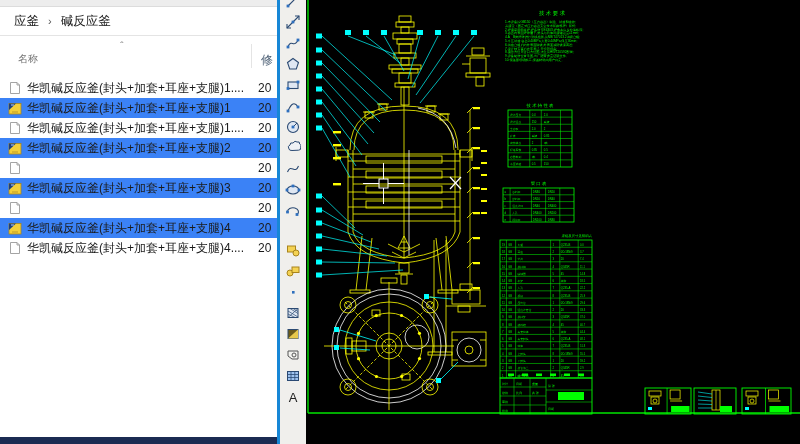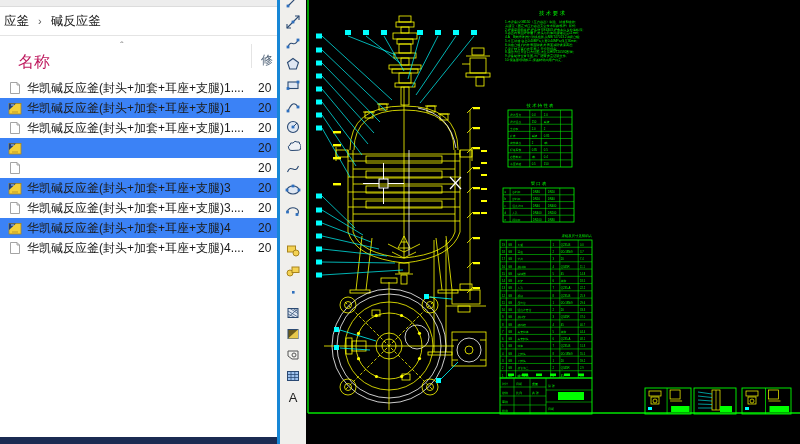--- a/index.html
+++ b/index.html
@@ -1,27 +1,27 @@
 <!DOCTYPE html>
 <html><head>
 <meta charset="utf-8">
 <style>
   html,body{margin:0;padding:0;background:#000;}
   #root{position:relative;width:800px;height:444px;overflow:hidden;
         font-family:"Liberation Sans","DejaVu Sans",sans-serif;background:#000;}
   
   #explorer{position:absolute;left:0;top:0;width:277px;height:444px;background:#ffffff;}
   #explorer .topstrip{position:absolute;left:0;top:0;width:277px;height:6px;background:#ededed;border-bottom:1px solid #dcdcdc;}
-  #breadcrumb{position:absolute;left:4px;top:10px;height:22px;display:flex;align-items:center;
+  #breadcrumb{position:absolute;left:14px;top:10px;height:22px;display:flex;align-items:center;
               font-size:12.5px;color:#222;white-space:nowrap;}
   #breadcrumb .sep{margin:0 9px;color:#555;font-size:11px;}
   #crumb-divider{position:absolute;left:0;top:35px;width:277px;height:1px;background:#e4e4e4;}
   #colheader{position:absolute;left:0;top:40px;width:277px;height:32px;}
   #colheader .caret{position:absolute;left:120px;top:0px;font-size:11px;color:#8a8a8a;}
-  #colheader .name{position:absolute;left:18px;top:12px;font-size:16px;color:#be185d;}
+  #colheader .name{position:absolute;left:18px;top:12px;font-size:10px;color:#737373;}
   #colheader .coldiv{position:absolute;left:251px;top:4px;width:1px;height:24px;background:#e4e4e4;}
   #colheader .mod{position:absolute;left:261px;top:12px;font-size:12px;color:#4e6176;}
   #filelist{position:absolute;left:0;top:78px;width:262px;}
   .frow{position:relative;width:277px;height:20px;display:flex;align-items:center;cursor:default;}
   .frow.sel{background:#3b82f6;}
   .frow .ficon{width:14px;height:14px;margin-left:8px;flex:0 0 14px;}
   .frow .fname{margin-left:5px;font-size:12px;color:#1b1b1b;white-space:nowrap;overflow:hidden;width:222px;}
   .frow .fdate{position:absolute;left:258px;font-size:12px;color:#1b1b1b;white-space:nowrap;}
   #navybar{position:absolute;left:0;top:437px;width:277px;height:7px;background:#1b2b52;}
   
@@ -80,20 +80,21 @@
           <div class="fname">华凯碱反应釜(封头+加套+耳座+支腿)1....</div>
           <div class="fdate">20</div>
         </div>
         <div class="frow sel">
           <div class="ficon"><svg width="14" height="14">
               <rect x="1" y="2.5" width="12" height="10.5" fill="#f3cf3a" stroke="#a8861d" stroke-width="0.8"></rect>
               <path d="M1 2.5 L8 2.5 L1 9 Z" fill="#1d3f7d"></path>
               <path d="M3 4 L6 4" stroke="#cfe2ff" stroke-width="0.9"></path>
               <path d="M4 11 L10 11" stroke="#b5942a" stroke-width="0.9"></path>
             </svg></div>
+          <div class="fname">华凯碱反应釜(封头+加套+耳座+支腿)2</div>
           <div class="fdate">20</div>
         </div>
         <div class="frow">
           <div class="ficon"><svg width="14" height="14">
               <path d="M2.5 1.5 H9 L11.5 4 V12.5 H2.5 Z" fill="#ffffff" stroke="#9a9a9a" stroke-width="0.9"></path>
               <path d="M9 1.5 V4 H11.5" fill="none" stroke="#9a9a9a" stroke-width="0.9"></path>
             </svg></div>
           <div class="fdate">20</div>
         </div>
         <div class="frow sel">
@@ -104,21 +105,20 @@
               <path d="M4 11 L10 11" stroke="#b5942a" stroke-width="0.9"></path>
             </svg></div>
           <div class="fname">华凯碱反应釜(封头+加套+耳座+支腿)3</div>
           <div class="fdate">20</div>
         </div>
         <div class="frow">
           <div class="ficon"><svg width="14" height="14">
               <path d="M2.5 1.5 H9 L11.5 4 V12.5 H2.5 Z" fill="#ffffff" stroke="#9a9a9a" stroke-width="0.9"></path>
               <path d="M9 1.5 V4 H11.5" fill="none" stroke="#9a9a9a" stroke-width="0.9"></path>
             </svg></div>
-          <div class="fname">华凯碱反应釜(封头+加套+耳座+支腿)3....</div>
           <div class="fdate">20</div>
         </div>
         <div class="frow sel">
           <div class="ficon"><svg width="14" height="14">
               <rect x="1" y="2.5" width="12" height="10.5" fill="#f3cf3a" stroke="#a8861d" stroke-width="0.8"></rect>
               <path d="M1 2.5 L8 2.5 L1 9 Z" fill="#1d3f7d"></path>
               <path d="M3 4 L6 4" stroke="#cfe2ff" stroke-width="0.9"></path>
               <path d="M4 11 L10 11" stroke="#b5942a" stroke-width="0.9"></path>
             </svg></div>
           <div class="fname">华凯碱反应釜(封头+加套+耳座+支腿)4</div>

